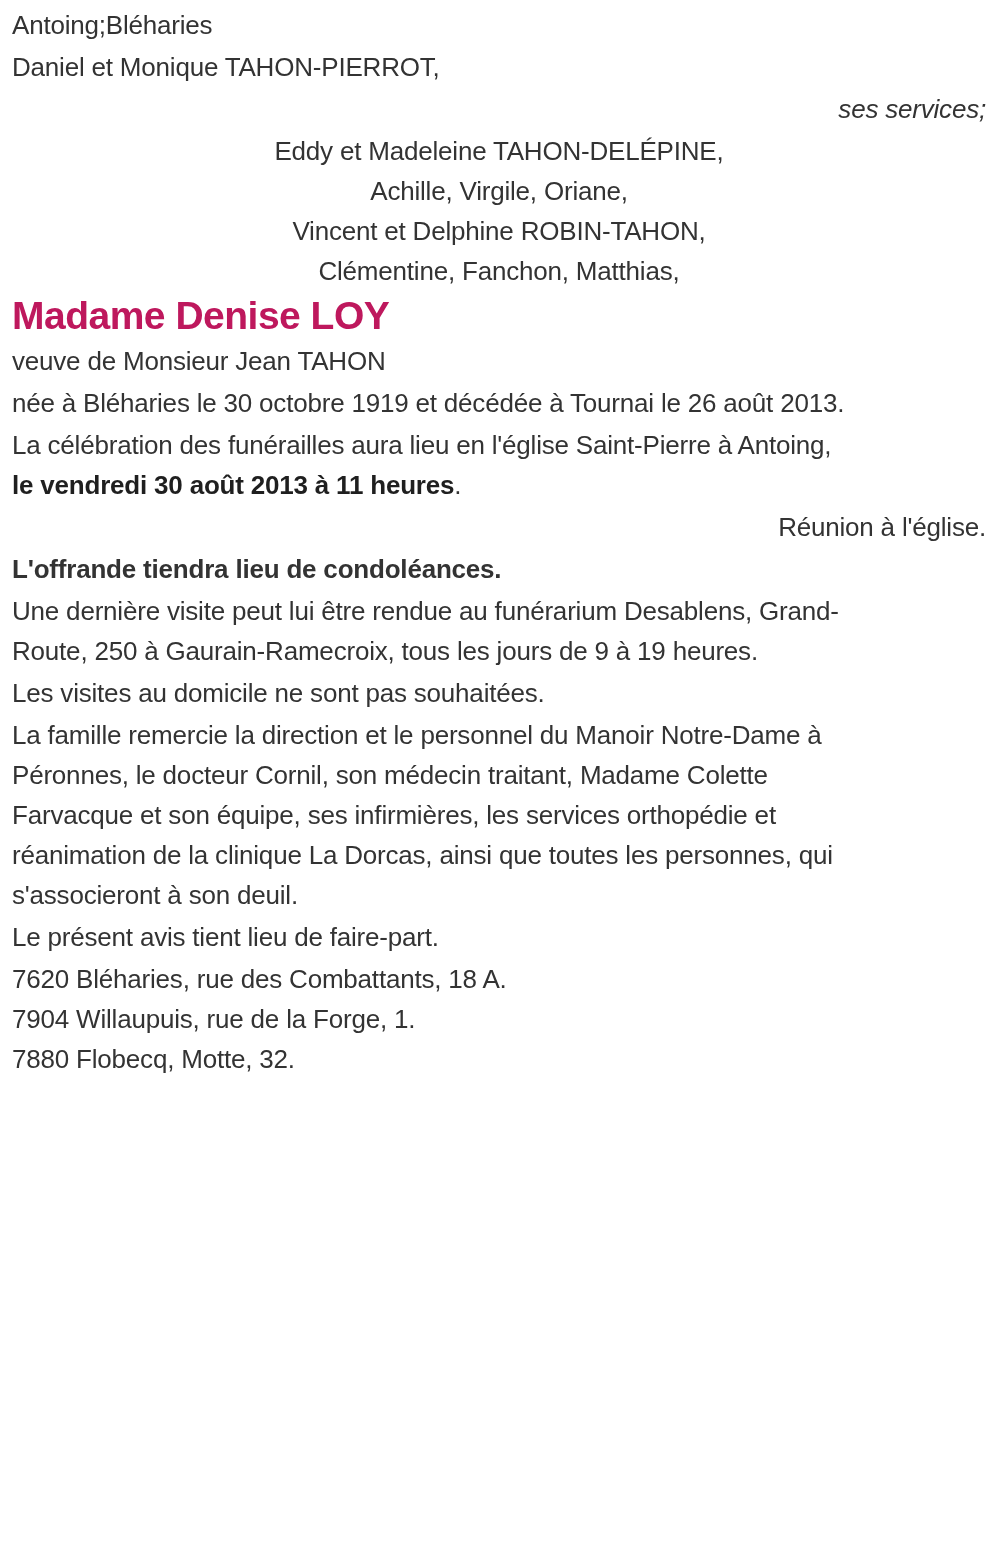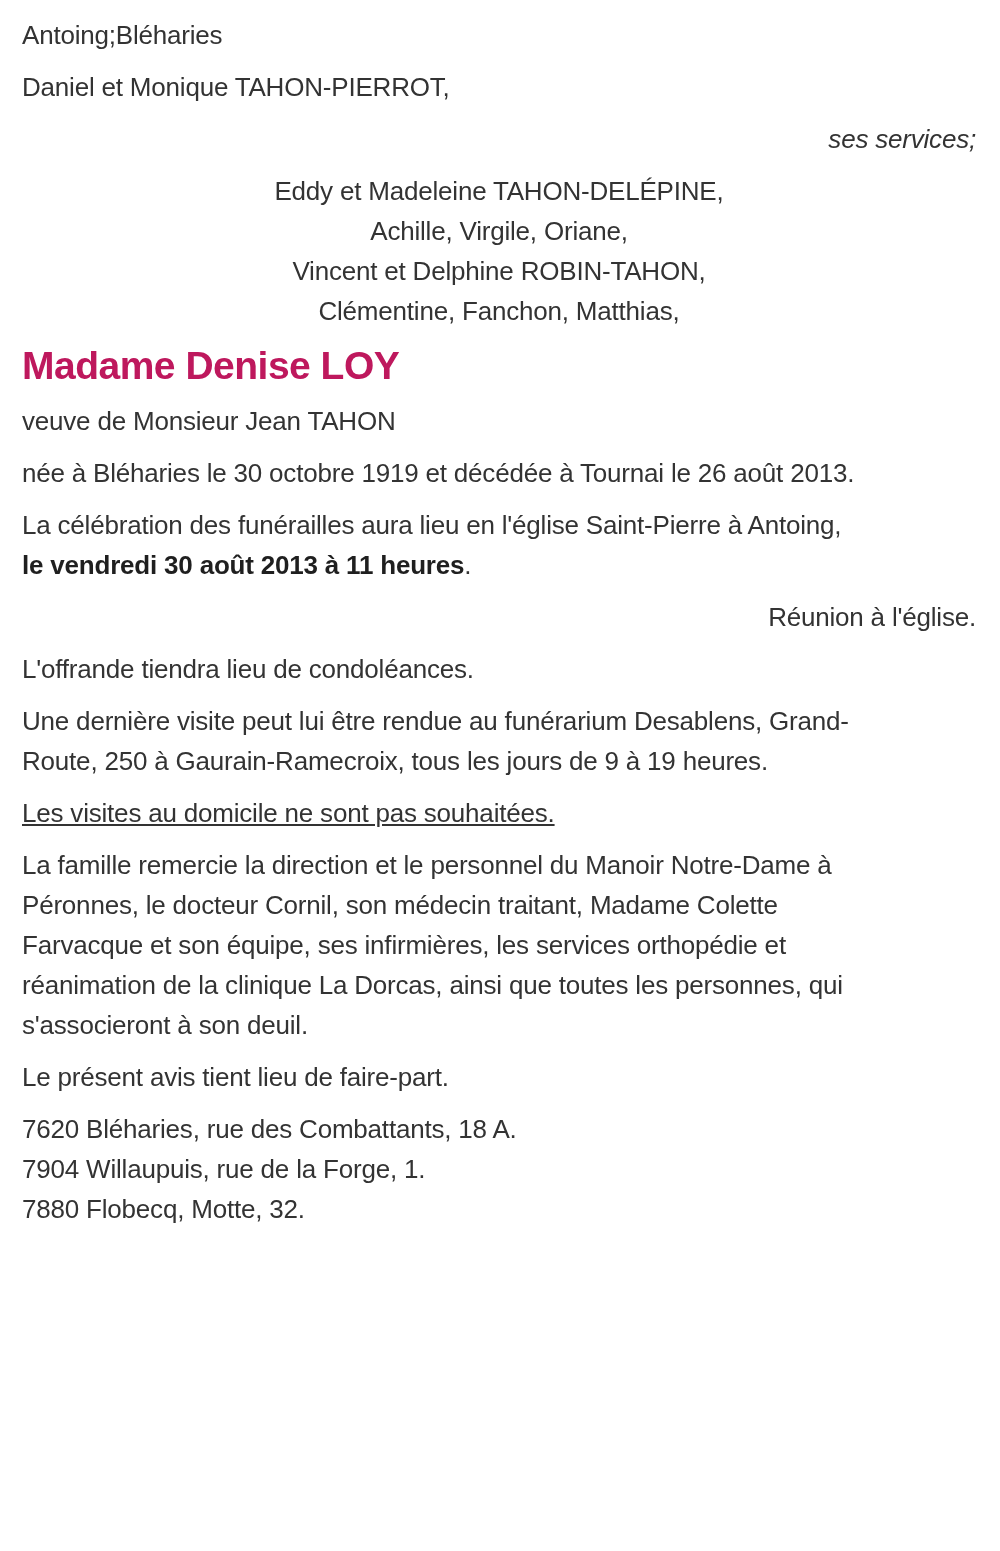--- a/index.html
+++ b/index.html
@@ -9,21 +9,21 @@
     min-height: 1551px;
     padding: 3px 12px 20px 10px;
     font-family: "Liberation Sans", sans-serif;
     font-size: 26px;
     line-height: 40px;
     letter-spacing: -0.2px;
     color: #333333;
     background: #ffffff;
   }
   .notice p, .notice h1 {
-    margin: 12px;
+    margin: 2px;
     white-space: pre-line; 
   }
   .attribution { font-style: italic; text-align: right; }
 
   .children          { margin-top: 7px; }
   .attr-children     { margin-top: -12px; }
   .grandchildren     { margin-top: 0; text-align: center; }
   .attr-grandchildren{ margin-top: -17px; }
   .relatives         { margin-top: 0; }
   .intro             { margin-top: 40px; }
@@ -34,23 +34,23 @@
     font-weight: 700;
     letter-spacing: -0.5px;
     color: #be185d;
     white-space: normal;
   }
   .widow       { margin-top: 45px; }
   .birthdeath  { margin-top: 38px; }
   .ceremony    { margin-top: 10px; white-space: normal; }
   .bold-date   { font-weight: 700; color: #1f1f1f; }
   .meeting     { margin-top: 12px; text-align: right; }
-  .offering    { margin-top: 7px; }
+  .offering    { margin-top: 7px; font-weight: bold; }
   .visitation  { margin-top: 8px; }
-  .homevisits  { margin-top: 10px; text-decoration: underline; }
+  .homevisits  { margin-top: 10px; }
   .thanks      { margin-top: 13px; }
   .avis        { margin-top: 7px; }
   .addresses   { margin-top: 40px; }
 </style>
 </head>
 <body>
 
 <main class="notice">
   <p class="locations">Antoing;Bléharies</p>
 

